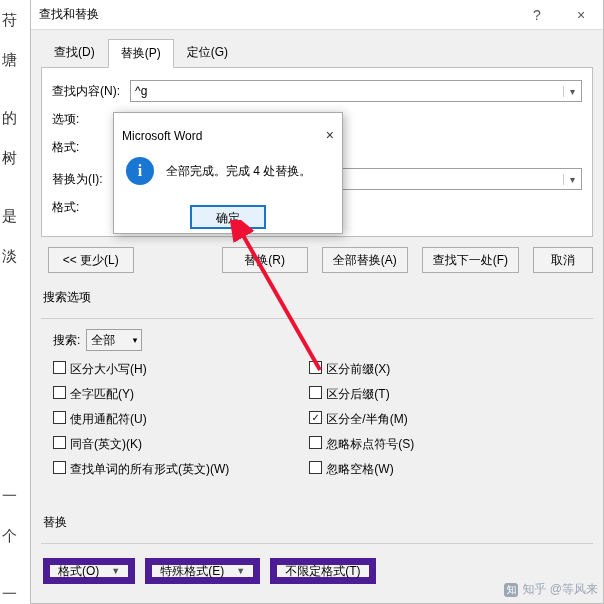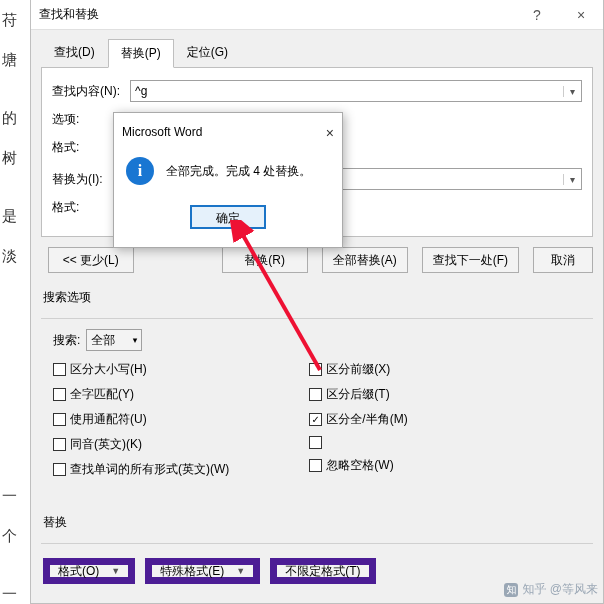--- a/index.html
+++ b/index.html
@@ -22,40 +22,40 @@
   .lbl { width: 78px; }
   .combo { flex: 1; height: 22px; border: 1px solid #a0a0a0; background: #fff; display: flex; align-items: center; }
   .combo input { flex: 1; border: none; outline: none; font-size: 12px; padding: 0 4px; }
   .combo .arrow { width: 18px; text-align: center; color: #555; border-left: 1px solid #ccc; font-size: 10px; }
   .fmt-desc { margin-left: 78px; font-size: 11px; color: #333; white-space: nowrap; overflow: hidden; }
   .btnrow { display: flex; gap: 14px; padding: 10px; justify-content: flex-end; }
   .btn2 { height: 26px; padding: 0 10px; background: #f3f3f3; border: 1px solid #adadad; font-size: 12px; min-width: 86px; text-align: center; line-height: 24px; }
   .section-lbl { padding: 6px 12px; font-size: 12px; }
   .opts { display: flex; padding: 0 22px; gap: 80px; }
   .col { display: flex; flex-direction: column; gap: 8px; }
-  .chk { display: flex; align-items: center; gap: 4px; font-size: 12px; }
+  .chk { display: flex; align-items: flex-start; gap: 4px; font-size: 12px; }
   .chk .box { width: 13px; height: 13px; border: 1px solid #333; display: inline-flex; align-items: center; justify-content: center; font-size: 10px; background: #fff; }
   .sel-row { display: flex; align-items: center; gap: 6px; padding: 4px 22px 10px 22px; }
   .sel { width: 56px; height: 22px; border: 1px solid #a0a0a0; background: #f3f3f3; display: flex; align-items: center; justify-content: space-between; padding: 0 4px; font-size: 12px; }
   .bottomrow { display: flex; gap: 10px; padding: 8px 12px; }
   .dropbtn { height: 26px; padding: 0 8px; background: #f3f3f3; border: 7px solid #4c1d95; font-size: 12px; display: inline-flex; align-items: center; gap: 12px; }
   .dropbtn .car { font-size: 9px; color: #555; }
   .divider { height: 1px; background: #d0d0d0; margin: 6px 10px; }
   
   .msgbox {
     position: absolute; left: 113px; top: 112px; width: 230px;
     background: #fff; border: 1px solid #aaa; box-shadow: 2px 2px 10px rgba(0,0,0,0.3);
   }
-  .msgbox .mtitle { height: 30px; display: flex; align-items: flex-start; padding: 12px 8px; font-size: 12px; }
+  .msgbox .mtitle { height: 30px; display: flex; align-items: flex-end; padding: 0 8px; font-size: 12px; }
   .msgbox .mtitle .t { flex: 1; }
   .msgbox .mtitle .x { font-size: 14px; color: #333; width: 20px; text-align: right; }
   .msgbox .mbody { display: flex; align-items: center; padding: 14px 12px; gap: 12px; }
   .msgbox .micon { width: 28px; height: 28px; border-radius: 50%; background: #1976d2; color: #fff; font-weight: bold; font-size: 16px; display: flex; align-items: center; justify-content: center; font-family: Georgia, serif; }
   .msgbox .mtext { font-size: 12px; }
-  .msgbox .mfoot { text-align: center; padding: 6px 0 18px 0; }
+  .msgbox .mfoot { text-align: center; padding: 6px 0 4px 0; }
   .msgbox .okbtn { display: inline-block; width: 76px; height: 24px; line-height: 22px; border: 2px solid #1a74c7; background: #e5f1fb; font-size: 12px; text-align: center; }
   
   .arrow-svg { position: absolute; left: 230px; top: 220px; pointer-events: none; }
   .watermark { position: absolute; right: 6px; bottom: 6px; color: #9aa7b5; font-size: 12px; display: flex; align-items: center; gap: 4px; }
   .watermark .logo { width: 14px; height: 14px; background: #9aa7b5; color: #fff; border-radius: 3px; font-size: 10px; text-align: center; line-height: 14px; }
 </style>
 </head>
 <body>
 
 <div class="viewport">
@@ -159,20 +159,21 @@
           <label class="chk">
             <span class="box"></span>
             <span>区分后缀(T)</span>
           </label>
           <label class="chk">
             <span class="box">✓</span>
             <span>区分全/半角(M)</span>
           </label>
           <label class="chk">
             <span class="box"></span>
+            <span>忽略标点符号(S)</span>
           </label>
           <label class="chk">
             <span class="box"></span>
             <span>忽略空格(W)</span>
           </label>
         </div>
     </div>
 
     <div style="height:30px"></div>
     <div class="section-lbl">替换</div>

